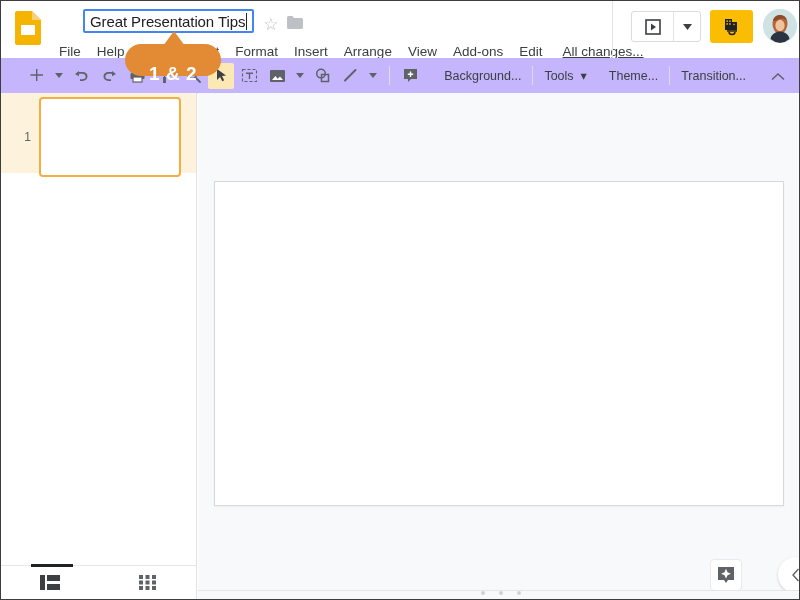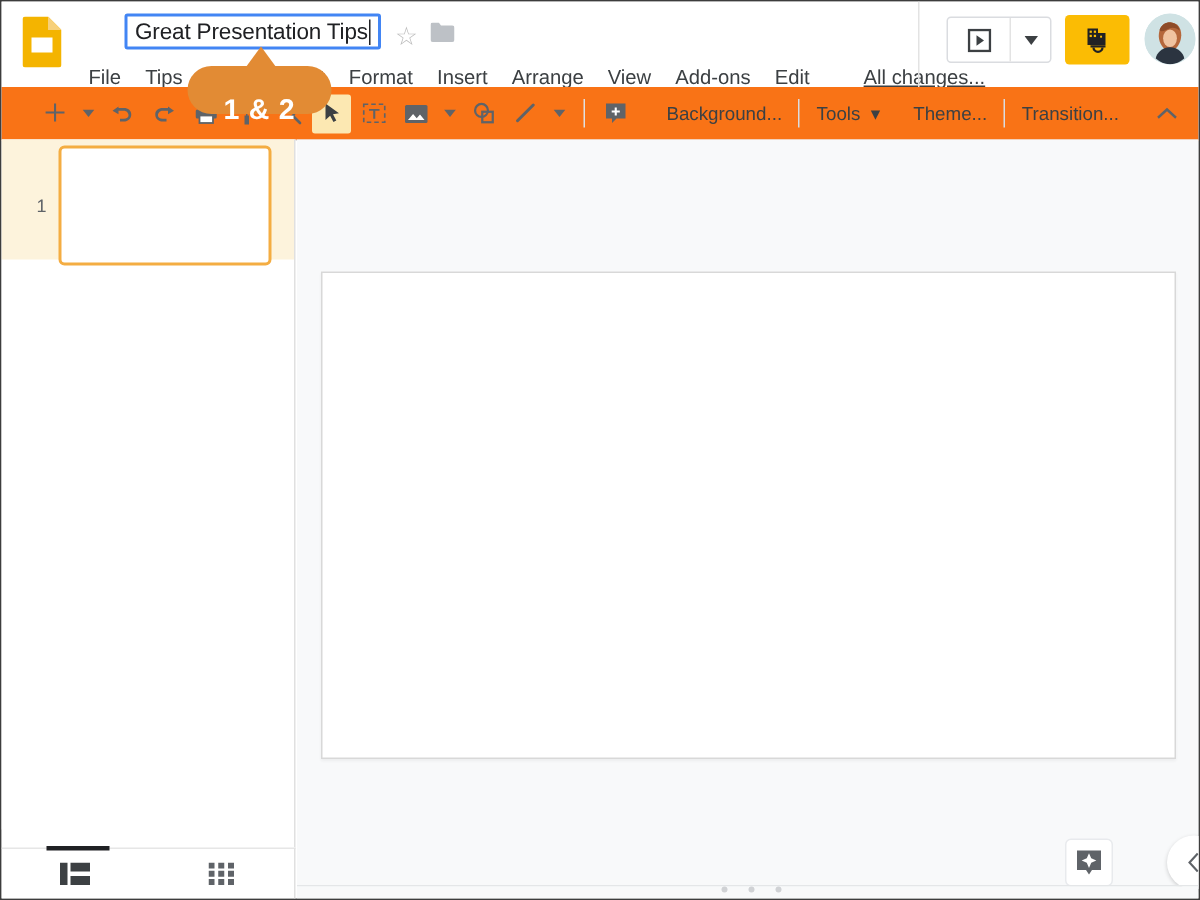--- a/index.html
+++ b/index.html
@@ -29,21 +29,21 @@
   .caret{display:inline-block;width:1px;height:17px;background:#202124;margin-left:1px;}
   .star-icon{margin-left:9px;color:#bdbdbd;font-size:17px;line-height:1;}
   .folder-icon{margin-left:8px;display:inline-block;}
 
   .menubar{position:absolute;left:58px;top:39px;display:flex;align-items:center;height:22px;}
   .menu-item{
     font-size:13.5px;color:#3c4043;padding:0 8px;cursor:default;white-space:nowrap;
   }
   .menu-item:first-child{padding-left:0;}
   .all-changes{
-    font-size:13.5px;color:#3c4043;margin-left:28px;
+    font-size:13.5px;color:#3c4043;margin-left:12px;
     text-decoration:underline;white-space:nowrap;
   }
 
   .header-right{position:absolute;right:0;top:0;height:57px;width:186px;border-left:1px solid #e3e3e3;}
   .present-group{
     position:absolute;left:18px;top:10px;height:31px;width:70px;
     border:1px solid #dadce0;border-radius:3px;box-sizing:border-box;display:flex;background:#fff;
   }
   .present-btn{flex:0 0 41px;display:flex;align-items:center;justify-content:center;border-right:1px solid #e3e3e3;}
   .present-caret{flex:1;display:flex;align-items:center;justify-content:center;}
@@ -52,21 +52,21 @@
     background:#fbbc04;border-radius:3px;display:flex;align-items:center;justify-content:center;
   }
   .avatar{
     position:absolute;left:150px;top:8px;width:34px;height:34px;border-radius:50%;
     overflow:hidden;background:#cfe3e6;
   }
 
   
   .toolbar{
     position:absolute;left:0;top:57px;width:798px;height:35px;
-    background:#f97316;border-bottom:1px solid #e0e0e0;
+    background:#c4b5fd;border-bottom:1px solid #e0e0e0;
   }
   .tb-left{position:absolute;left:22px;top:0;height:35px;display:flex;align-items:center;}
   .tb-btn{width:26px;height:26px;display:flex;align-items:center;justify-content:center;margin-right:2px;border-radius:2px;}
   .tb-btn.narrow{width:15px;}
   .tb-btn.active{background:#fce8b2;}
   .tb-sep{width:1px;height:19px;background:#e0e0e0;margin:0 7px;}
   .tb-right{position:absolute;right:10px;top:0;height:35px;display:flex;align-items:center;}
   .tb-text{font-size:12.5px;color:#3c4043;padding:0 11px;white-space:nowrap;}
   .tb-vsep{width:1px;height:19px;background:#dadce0;}
   .collapse-ico{margin-left:14px;margin-right:4px;color:#5f6368;}
@@ -165,21 +165,21 @@
       <span class="star-icon">☆</span>
       <span class="folder-icon">
         <svg width="16" height="13" viewBox="0 0 16 13">
             <path d="M0 1.5A1.5 1.5 0 0 1 1.5 0h4L7 2h7.5A1.5 1.5 0 0 1 16 3.5v8A1.5 1.5 0 0 1 14.5 13h-13A1.5 1.5 0 0 1 0 11.5z" fill="#bdc1c6"></path>
           </svg>
       </span>
     </div>
 
     <div class="menubar">
       <div class="menu-item">File</div>
-      <div class="menu-item">Tips</div>
+      <div class="menu-item">Help</div>
       <div class="menu-item">View</div>
       <div class="menu-item">Insert</div>
       <div class="menu-item">Format</div>
       <div class="menu-item">Insert</div>
       <div class="menu-item">Arrange</div>
       <div class="menu-item">View</div>
       <div class="menu-item">Add-ons</div>
       <div class="menu-item">Edit</div>
       <div class="all-changes">All changes...</div>
     </div>

